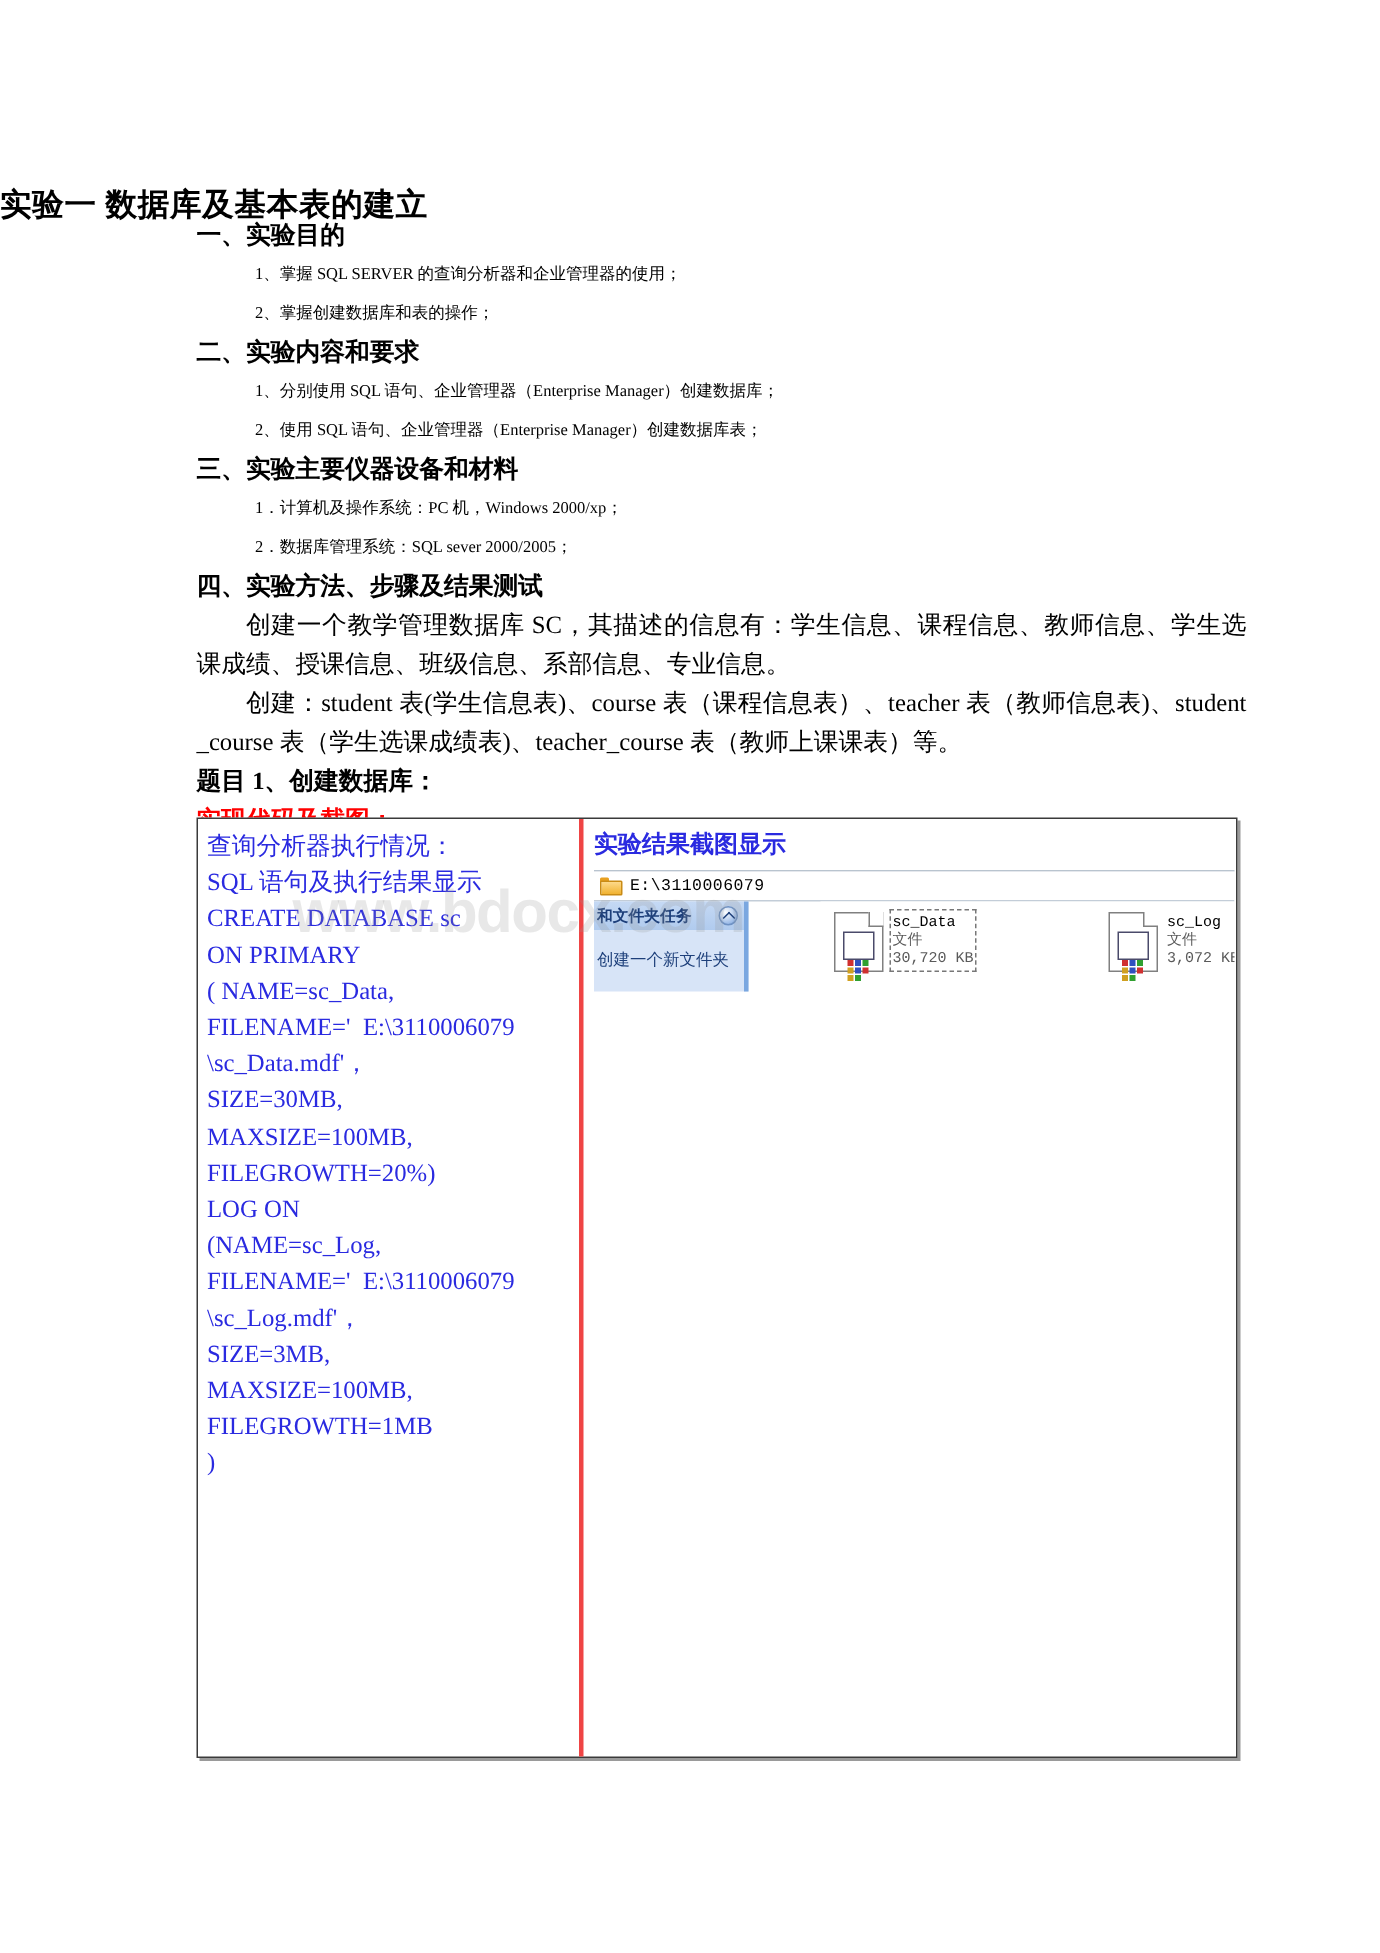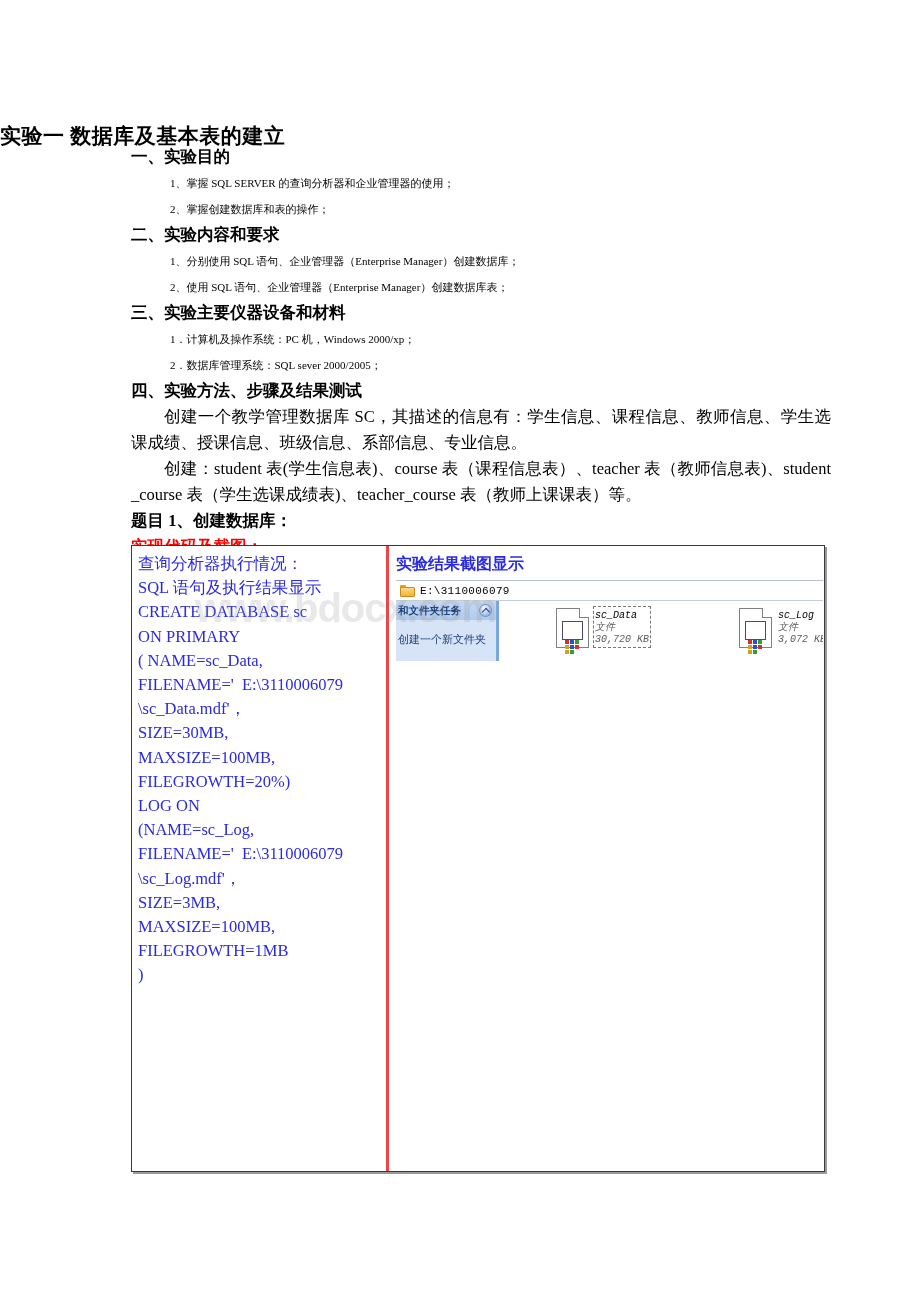--- a/index.html
+++ b/index.html
@@ -264,21 +264,20 @@
     width: 4px; height: 4px;
     display: block;
   }
   .file-label {
     font-family: "Liberation Mono", "DejaVu Sans Mono", monospace;
     font-size: 10px;
     line-height: 12px;
     color: #000000;
     white-space: nowrap;
     padding-top: 2px;
-    font-style: italic;
   }
   .file-label .fname {
     color: #000000;
   }
   .file-label .ftype,
   .file-label .fsize {
     color: #5a5a5a;
   }
   .file-entry.selected .file-label {
     outline: 1px dashed #777777;

